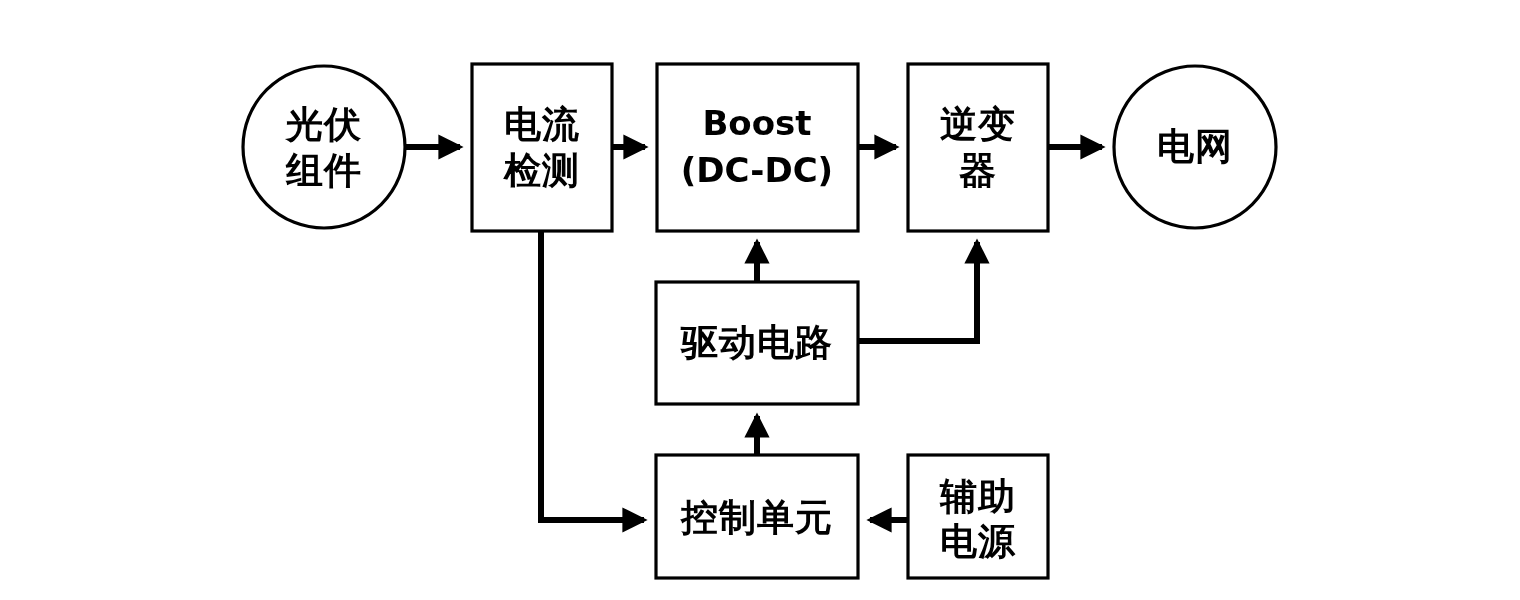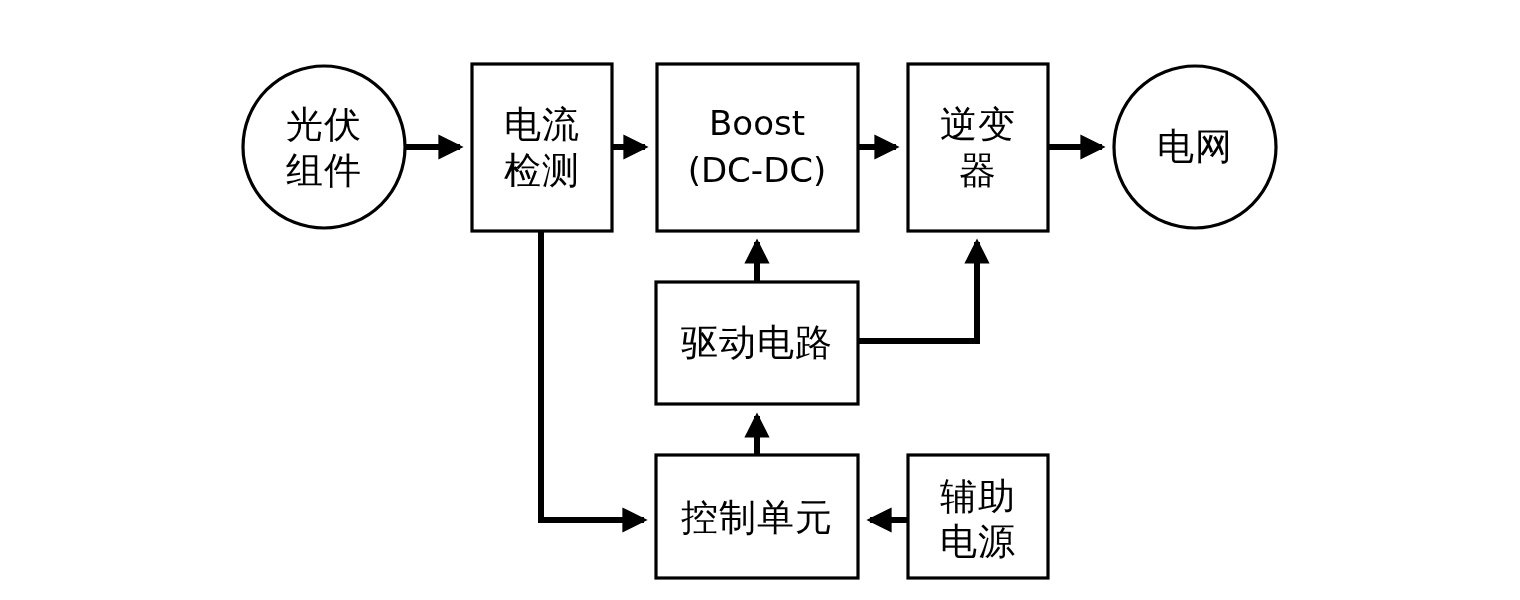--- a/index.html
+++ b/index.html
@@ -12,20 +12,21 @@
     width: 1520px;
     height: 600px;
     overflow: hidden;
     font-family: "DejaVu Sans", "Liberation Sans", sans-serif;
   }
   #diagram-root {
     position: relative;
     width: 1520px;
     height: 600px;
     background: #ffffff;
+    font-weight: bold;
   }
   svg#diagram-svg {
     position: absolute;
     left: 0;
     top: 0;
     width: 1520px;
     height: 600px;
     display: block;
   }
   .node-label {

